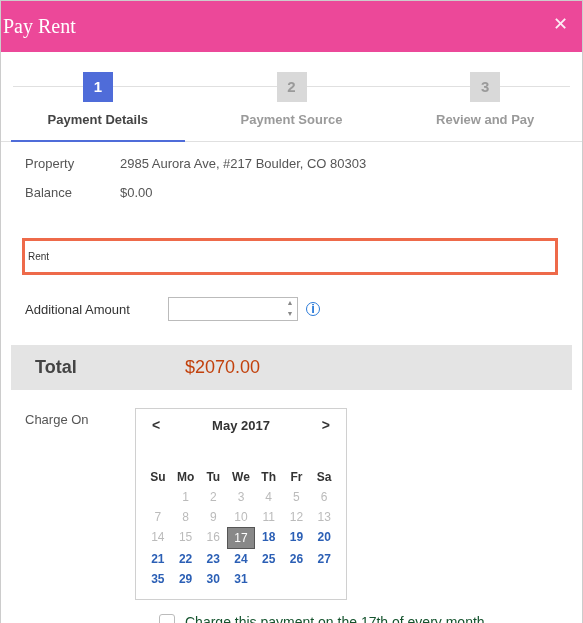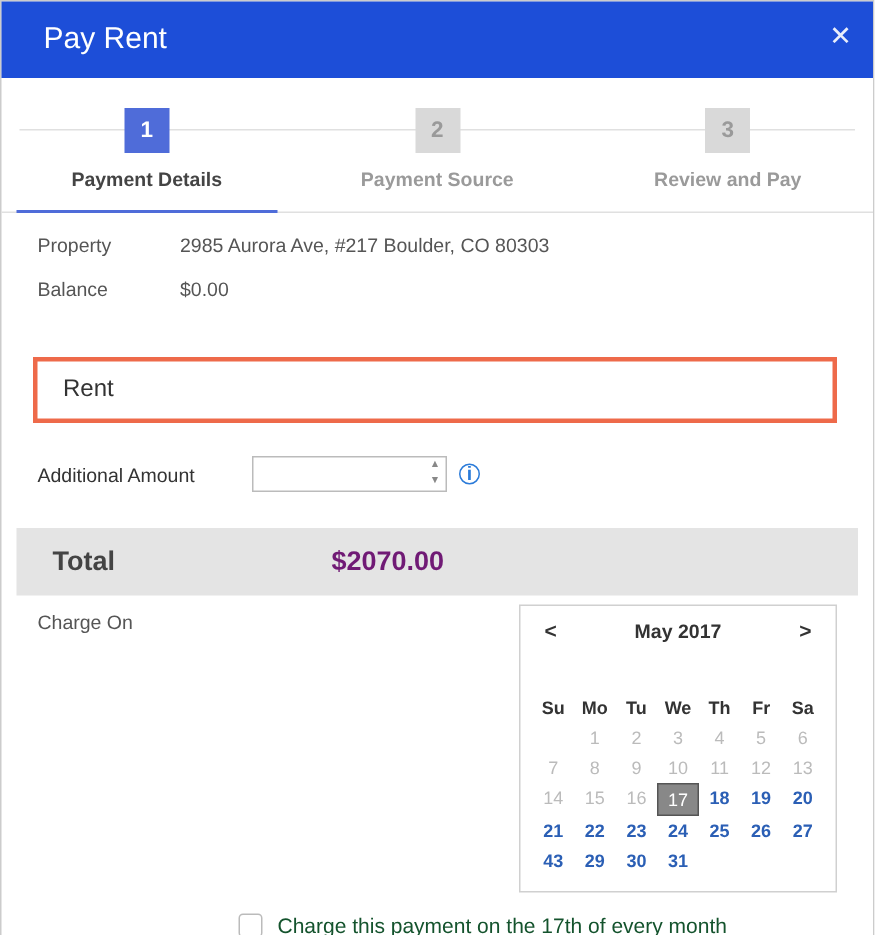--- a/index.html
+++ b/index.html
@@ -1,47 +1,47 @@
 <!DOCTYPE html>
 <html><head>
 <meta charset="utf-8">
 <style>
 * { box-sizing: border-box; margin: 0; padding: 0; }
 body { font-family: Arial, Helvetica, sans-serif; background: #f5f5f5; }
 .modal { width: 583px; background: #fff; margin: 0 auto; border: 1px solid #ccc; }
-.modal-header { background: #1d4ed8; color: #fff; padding: 14px 28px; position: relative; }
+.modal-header { background: #ec4899; color: #fff; padding: 14px 2px; position: relative; font-family: Liberation Serif, serif; }
 .modal-title { font-size: 20px; font-weight: 500; }
 .close-btn { position: absolute; right: 14px; top: 12px; color: #fff; font-size: 18px; cursor: pointer; opacity: 0.9; }
 .steps { display: flex; border-bottom: 1px solid #e0e0e0; margin-top: 12px; position: relative; }
 .steps::before { content:""; position:absolute; left:12px; right:12px; top:22px; height:1px; background:#e0e0e0; z-index:0; }
 .step { flex: 1; text-align: center; padding: 8px 0 14px; position: relative; z-index:1; }
 .step-num { display: inline-block; width: 30px; height: 30px; line-height: 30px; background: #d9d9d9; color: #9a9a9a; font-weight: bold; font-size: 15px; }
 .step.active .step-num { background: #4f6cd9; color: #fff; }
 .step-label { margin-top: 10px; font-size: 13px; font-weight: bold; color: #9a9a9a; }
 .step.active .step-label { color: #444; }
 .step.active .underline { position:absolute; left:10px; right:10px; bottom:-1px; height:2px; background:#4f6cd9; }
 .body-section { padding: 14px 24px; }
 .info-row { display: flex; margin-bottom: 14px; font-size: 13px; color: #555; }
 .info-label { width: 95px; color:#555; }
 .info-value { flex:1; color:#555; }
 .field-block { padding: 10px 24px; }
 .rent-row { display:flex; align-items:center; border: 3px solid #ee6a4a; padding: 10px 0; margin-left:-3px; }
-.rent-row .f-label { width: 143px; font-size: 16px; color:#333; padding-left:17px; }
+.rent-row .f-label { width: 143px; font-size: 10px; color:#333; padding-left:3px; }
 .addl-row { display:flex; align-items:center; margin-top: 22px; }
 .addl-row .f-label { width: 143px; font-size: 13px; color:#333; }
 .stepper { width: 130px; height: 24px; border: 1px solid #bbb; font-size:13px; padding: 2px 16px 2px 6px; background:#fff; position:relative; }
 .stepper-wrap { position:relative; display:inline-block; }
 .stepper-btns { position:absolute; right:1px; top:1px; bottom:1px; width:14px; display:flex; flex-direction:column; }
 .stepper-btns span { flex:1; font-size:7px; text-align:center; color:#888; line-height:10px; cursor:pointer; }
 .info-icon { margin-left: 8px; color:#2b7bd9; font-size:13px; font-weight:bold; border:1px solid #2b7bd9; border-radius:50%; width:14px; height:14px; line-height:12px; text-align:center; display:inline-block; cursor:pointer; }
 .total-bar { background: #e4e4e4; padding: 12px 24px; margin: 14px 10px 0; }
 .total-bar .t-row { display:flex; }
 .total-bar .t-label { width: 150px; font-size: 18px; font-weight:bold; color:#444; }
-.total-bar .t-value { font-size: 18px; font-weight:bold; color:#701a75;margin-left:36px; }
-.charge-section { padding: 6px 24px 10px; display:flex;justify-content:space-between; }
+.total-bar .t-value { font-size: 18px; font-weight:normal; color:#c2410c; }
+.charge-section { padding: 18px 24px 10px; display:flex; }
 .charge-label { width: 110px; font-size:13px; color:#555; padding-top:4px; }
 .calendar { border:1px solid #d0d0d0; padding: 6px 8px 10px; width: 212px; }
 .cal-head { display:flex; align-items:center; justify-content:space-between; font-size:13px; font-weight:bold; color:#333; padding: 2px 4px 6px; }
 .cal-nav { cursor:pointer; font-size:14px; color:#333; font-weight:bold; padding:0 4px; }
 .cal-grid { display:grid; grid-template-columns: repeat(7, 1fr); gap: 0; margin-top: 28px; }
 .cal-cell { text-align:center; font-size:12px; padding: 3px 0; }
 .dow { font-weight:bold; color:#333; }
 .muted { color:#bbb; }
 .link { color:#2b5fb5; font-weight:bold; cursor:pointer; }
 .selected { background:#888; color:#fff; border:1px solid #555; }
@@ -147,21 +147,21 @@
           <div class="cal-cell link">18</div>
           <div class="cal-cell link">19</div>
           <div class="cal-cell link">20</div>
           <div class="cal-cell link">21</div>
           <div class="cal-cell link">22</div>
           <div class="cal-cell link">23</div>
           <div class="cal-cell link">24</div>
           <div class="cal-cell link">25</div>
           <div class="cal-cell link">26</div>
           <div class="cal-cell link">27</div>
-          <div class="cal-cell link">43</div>
+          <div class="cal-cell link">35</div>
           <div class="cal-cell link">29</div>
           <div class="cal-cell link">30</div>
           <div class="cal-cell link">31</div>
           <div class="cal-cell "></div>
           <div class="cal-cell "></div>
           <div class="cal-cell "></div>
         </div>
     </div>
   </div>
 

